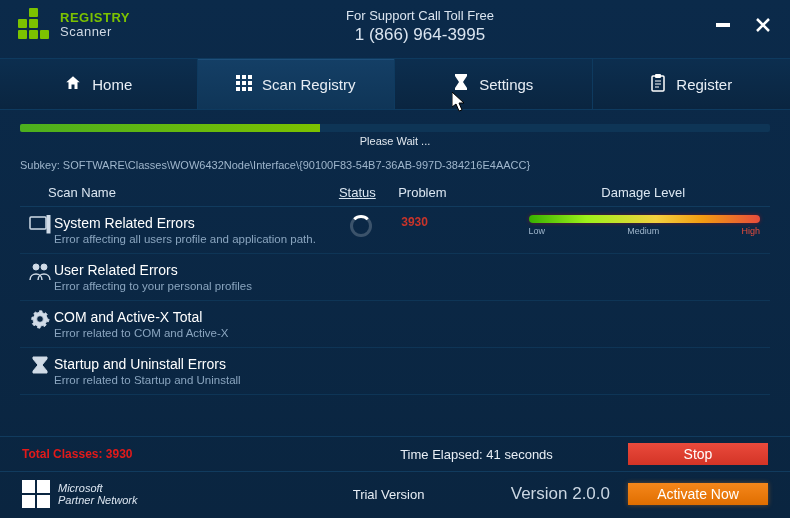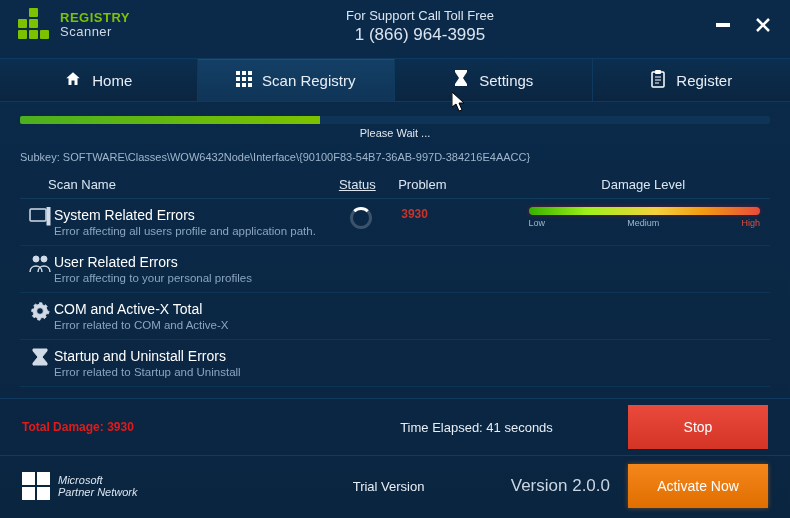--- a/index.html
+++ b/index.html
@@ -14,21 +14,21 @@
   .logo-text { line-height: 1.05; font-size: 13px; letter-spacing: .5px; }
   .logo-text .t1 { color: #7cc200; font-weight: 700; }
   .logo-text .t2 { color: #cfd8e3; }
   .support { flex: 1; text-align: center; color: #dbe5f0; }
   .support .s1 { font-size: 13px; }
   .support .s2 { font-size: 17px; margin-top: 2px; }
   .winbtns { display: flex; gap: 14px; align-items: center; padding-top: 4px; }
   .winbtn { width: 26px; height: 26px; display: flex; align-items: center; justify-content: center; cursor: pointer; }
   .winbtn svg { stroke: #fff; }
 
-  .tabs { display: flex; border-top: 1px solid #0e3a5f; border-bottom: 1px solid #0e3a5f; background: linear-gradient(180deg,#0c2e4f,#0a2540); height: 44px; }
+  .tabs { display: flex; border-top: 1px solid #0e3a5f; border-bottom: 1px solid #0e3a5f; background: linear-gradient(180deg,#0c2e4f,#0a2540); height: 52px; }
   .tab { flex: 0 0 25%; display: flex; align-items: center; justify-content: center; gap: 10px; font-size: 15px; color: #e8eef5; border-right: 1px solid #0e3a5f; cursor: pointer; }
   .tab.active { background: linear-gradient(180deg,#143f66,#0f3557); box-shadow: inset 0 1px 0 #1e4f7a; }
   .tab:last-child { border-right: none; }
 
   .progress-zone { margin: 14px 20px 6px 20px; }
   .progress-bar { height: 8px; width: 100%; background: #0e3556; border-radius: 2px; position: relative; overflow: hidden; }
   .progress-fill { position: absolute; left: 0; top: 0; height: 100%; width: 40%; background: linear-gradient(90deg,#4caf1e 0%, #7cc200 100%); }
   .pleasewait { text-align: center; font-size: 11px; margin-top: 3px; color: #e0e7ee; }
 
   .subkey { margin: 6px 20px; font-size: 11px; color: #9fb6cc; }
@@ -54,21 +54,21 @@
   @keyframes spin { to { transform: rotate(360deg); } }
 
   .damage-bar { height: 8px; border-radius: 4px; background: linear-gradient(90deg,#38b000 0%, #9ef01a 25%, #f4d03f 55%, #f39c12 75%, #e74c3c 100%); box-shadow: 0 0 4px rgba(255,0,0,.4); }
   .damage-labels { display: flex; justify-content: space-between; font-size: 9px; color: #9fb6cc; margin-top: 3px; }
   .damage-labels span:last-child { color: #e74c3c; }
 
   .footer { margin-top: auto; }
   .footer-top { display: flex; align-items: center; padding: 6px 22px; border-top: 1px solid #113b5e; }
   .total-errors { flex: 1; color: #e21a1a; font-size: 12px; font-weight: 600; }
   .time-elapsed { flex: 1; text-align: center; font-size: 13px; color: #e8eef5; }
-  .btn { width: 140px; height: 44px; display: flex; align-items: center; justify-content: center; font-size: 14px; cursor: pointer; }
+  .btn { width: 140px; height: 22px; display: flex; align-items: center; justify-content: center; font-size: 14px; cursor: pointer; }
   .btn.red { background: linear-gradient(180deg,#ea4a3c,#d33426); }
   .btn.orange { background: linear-gradient(180deg,#f5871b,#e06e00); box-shadow: 0 0 5px rgba(245,135,27,.4); }
 
   .footer-bot { display: flex; align-items: center; padding: 8px 22px 10px; border-top: 1px solid #113b5e; }
   .ms-badge { flex: 1; display: flex; align-items: center; gap: 8px; }
   .ms-logo { width: 28px; height: 28px; display: grid; grid-template-columns: 1fr 1fr; grid-template-rows: 1fr 1fr; gap: 2px; }
   .ms-logo > div { background: #fff; }
   .ms-text { font-size: 11px; font-style: italic; color: #dbe5f0; line-height: 1.1; }
   .trial { flex: 1; text-align: center; font-size: 13px; color: #e8eef5; }
   .version { font-size: 17px; color: #cad6e2; margin-right: 18px; }
@@ -242,21 +242,21 @@
       </div>
       <div class="row-status"></div>
         <div class="row-problem"></div>
         <div class="row-damage"></div>
     </div>
   </div>
 
   <div class="footer">
     <div class="footer-top">
       <div class="total-errors">
-        <span>Total Damage:</span>
+        <span>Total Classes:</span>
         <span>3930</span>
       </div>
       <div class="time-elapsed">
         <span>Time Elapsed:</span>
         <span>41 seconds</span>
       </div>
       <div class="btn red">Stop</div>
     </div>
     <div class="footer-bot">
       <div class="ms-badge">

